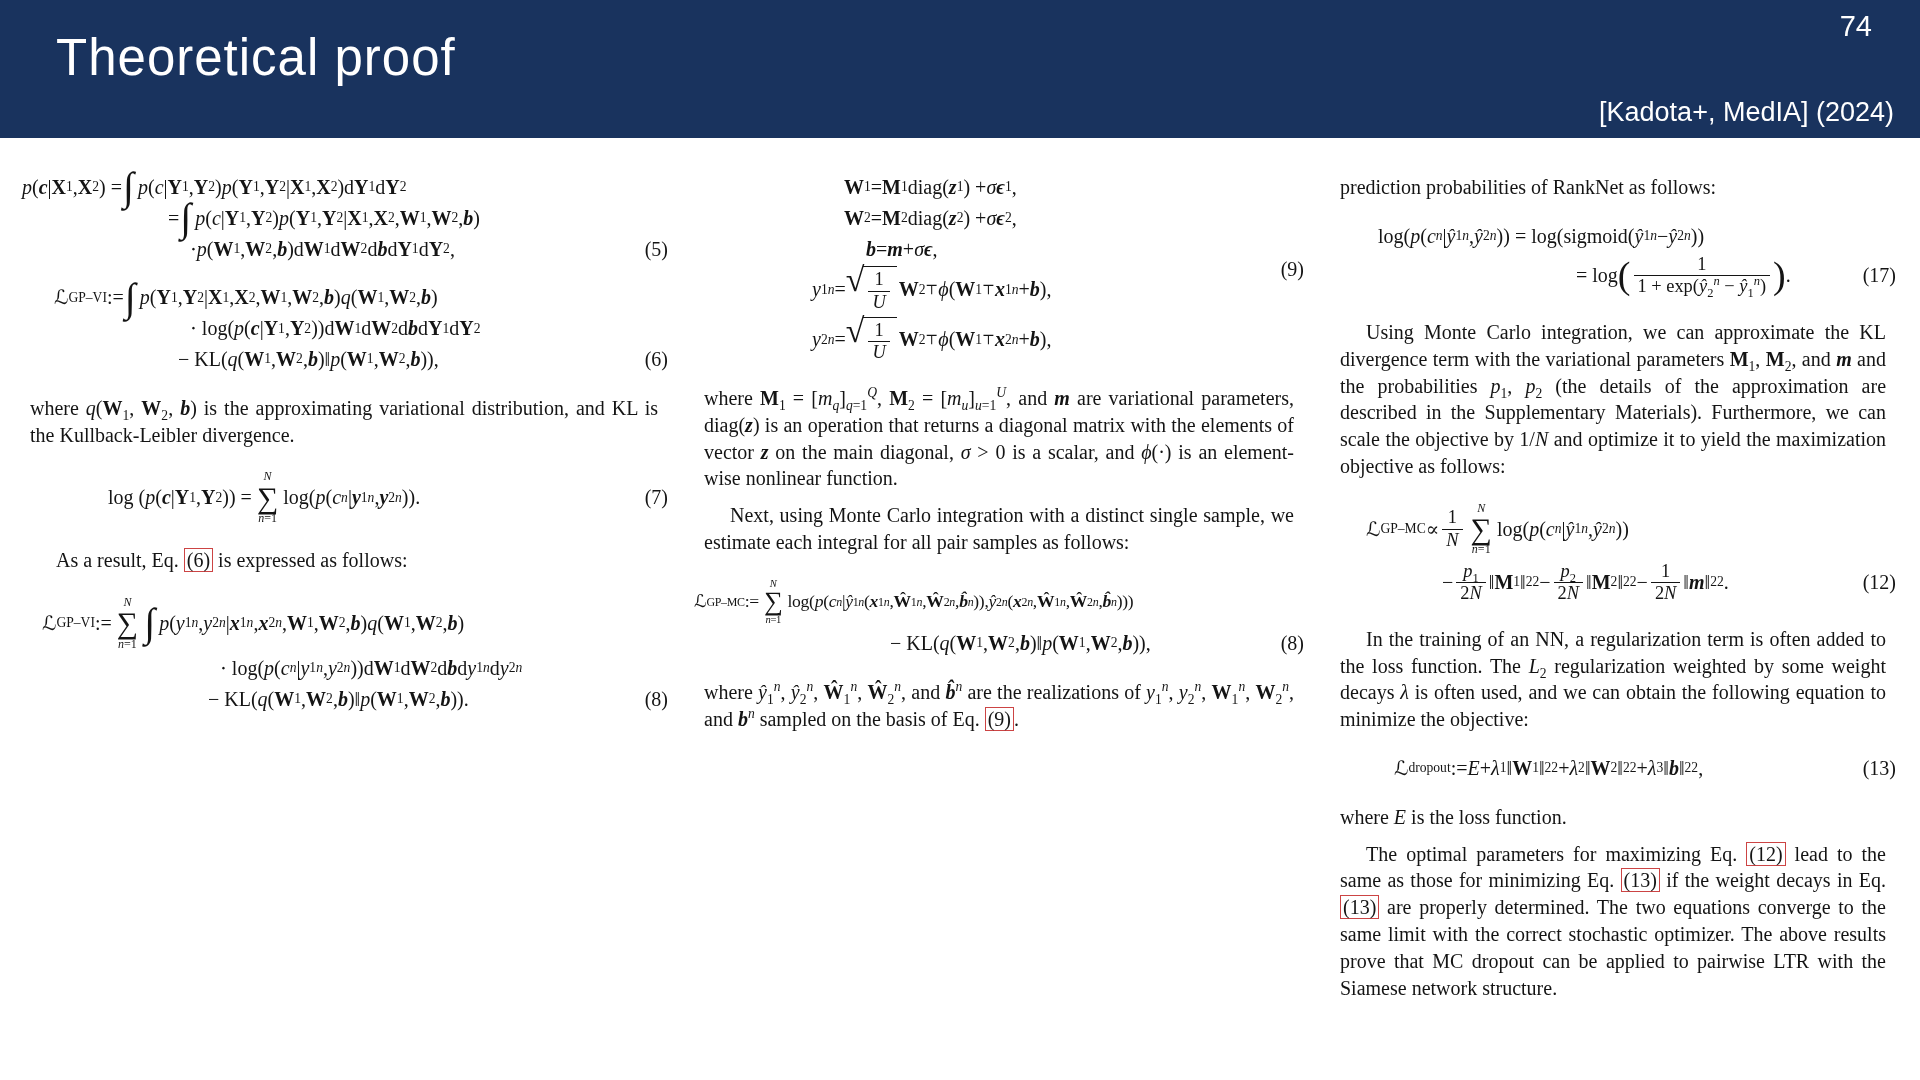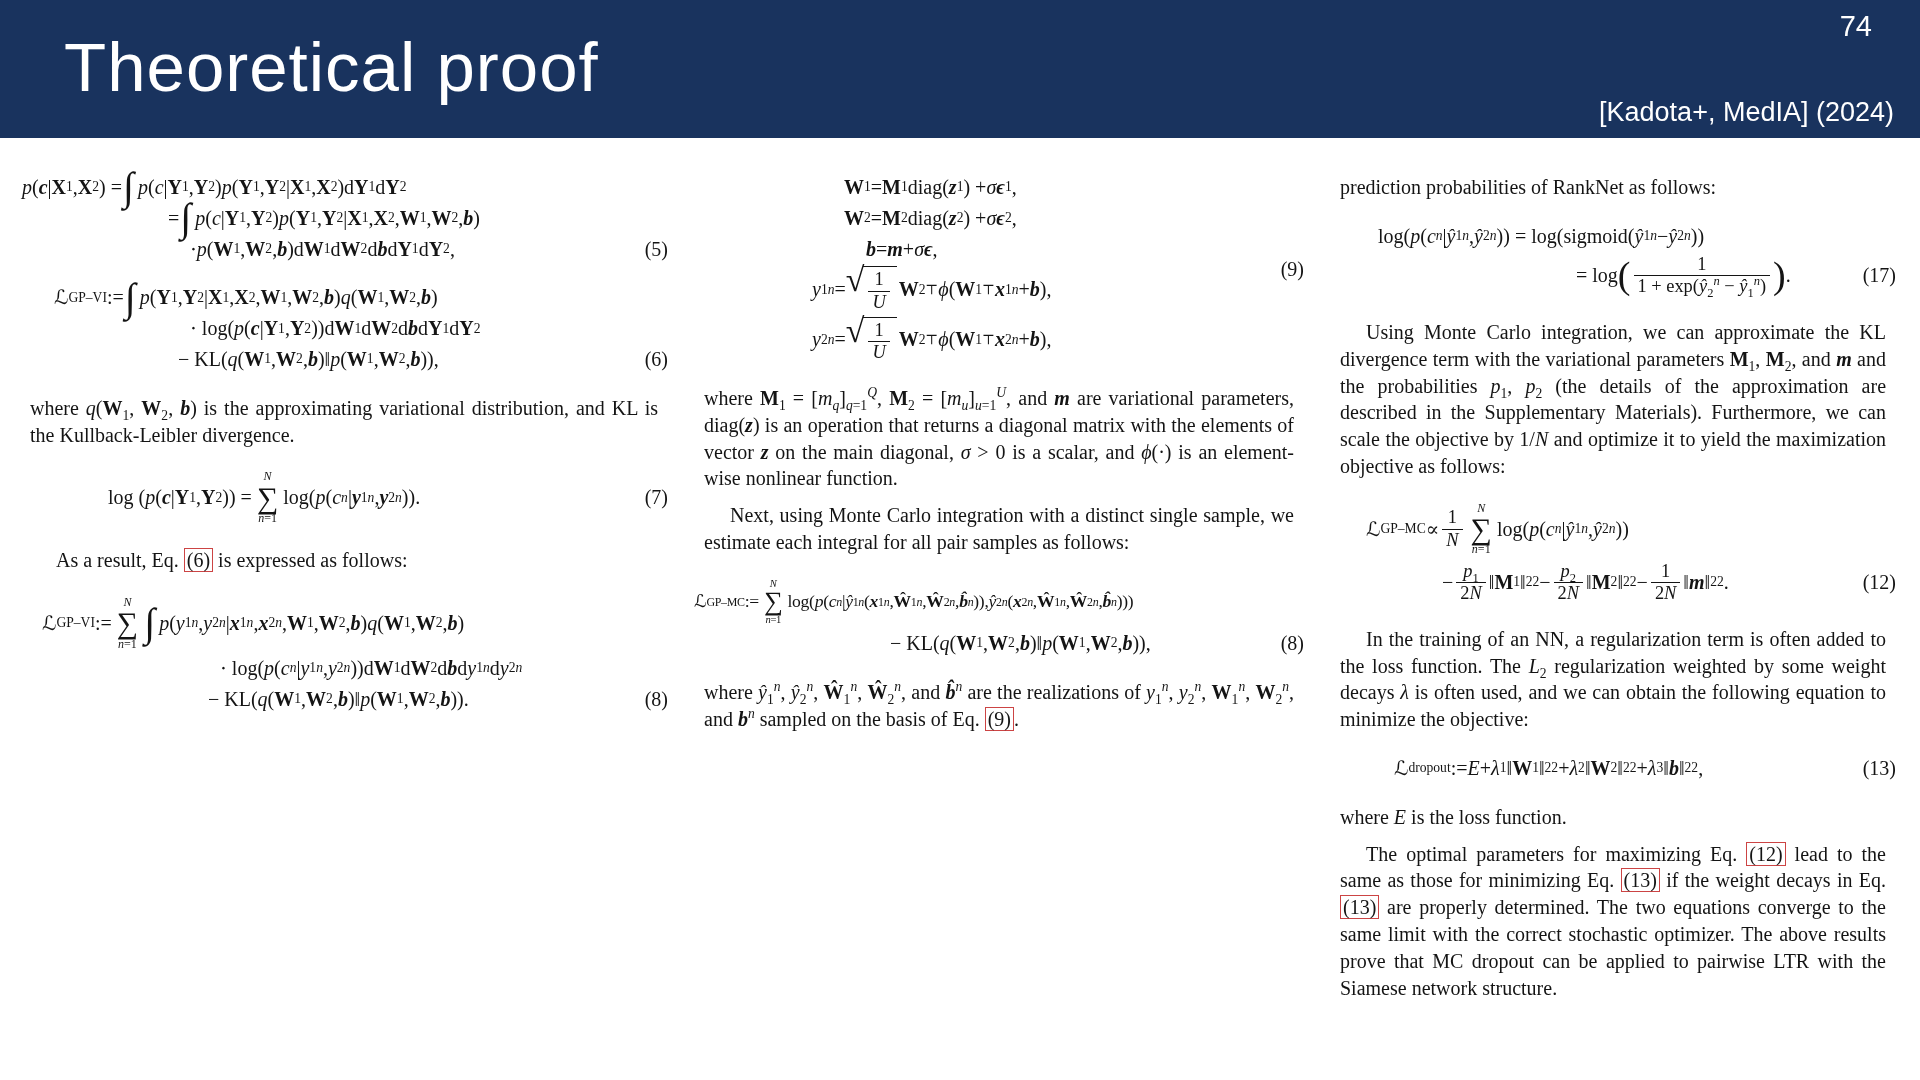--- a/index.html
+++ b/index.html
@@ -7,23 +7,23 @@
   body {
     width: 1920px; height: 1080px; overflow: hidden;
     background: #ffffff;
     font-family: "Liberation Serif", "DejaVu Serif", "DejaVu Sans", serif;
     color: #141414;
   }
 
   
   .header { position: relative; height: 138px; background: #19335e; }
   .slide-title {
-    position: absolute; left: 64px; top: 28px; margin: 0;
+    position: absolute; left: 56px; top: 28px; margin: 0;
     font-family: "Liberation Sans", "DejaVu Sans", sans-serif;
-    font-size: 69px; font-weight: 400; letter-spacing: 1px; color: #ffffff;
+    font-size: 51px; font-weight: 400; letter-spacing: 1px; color: #ffffff;
   }
   .page-number {
     position: absolute; right: 48px; top: 10px;
     font-family: "Liberation Sans", "DejaVu Sans", sans-serif;
     font-size: 29px; color: #ffffff;
   }
   .citation {
     position: absolute; right: 26px; bottom: 10px;
     font-family: "Liberation Sans", "DejaVu Sans", sans-serif;
     font-size: 27px; color: #ffffff;

